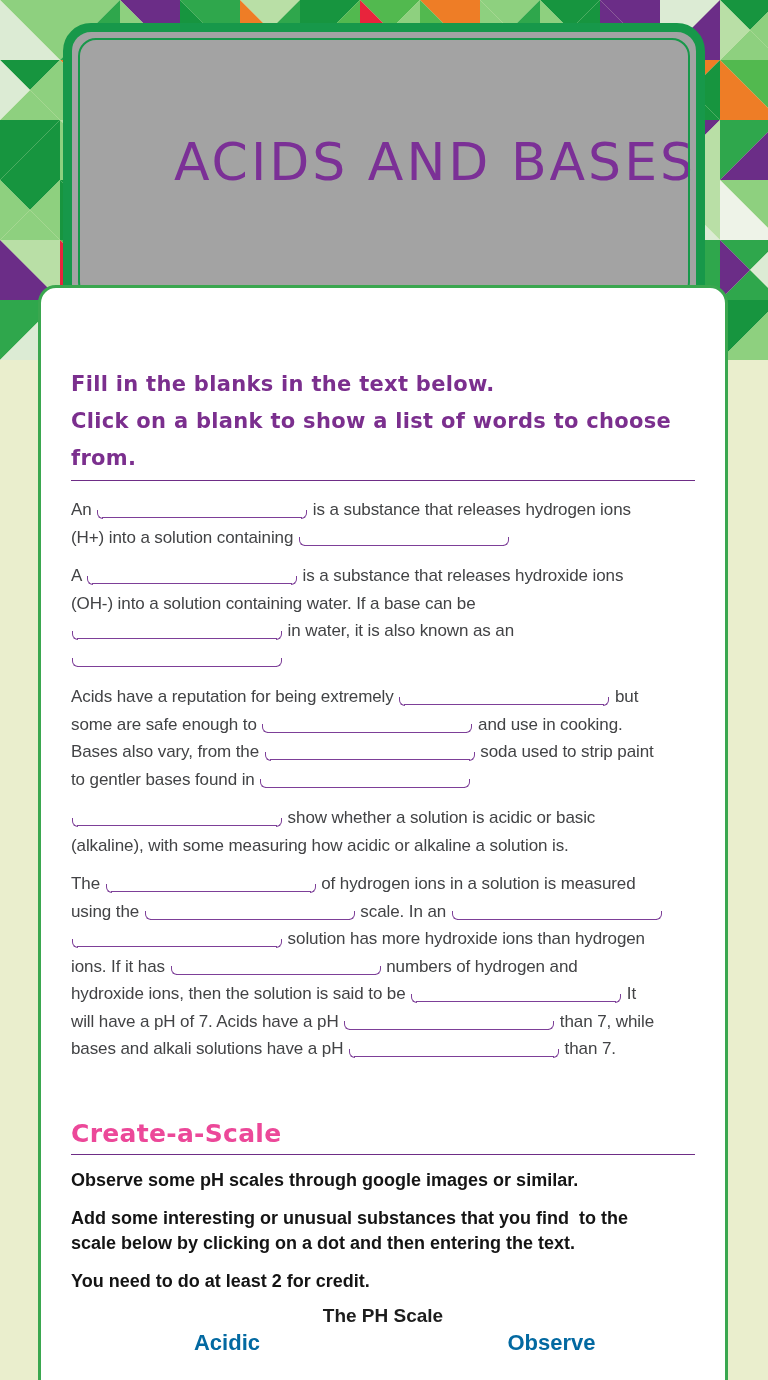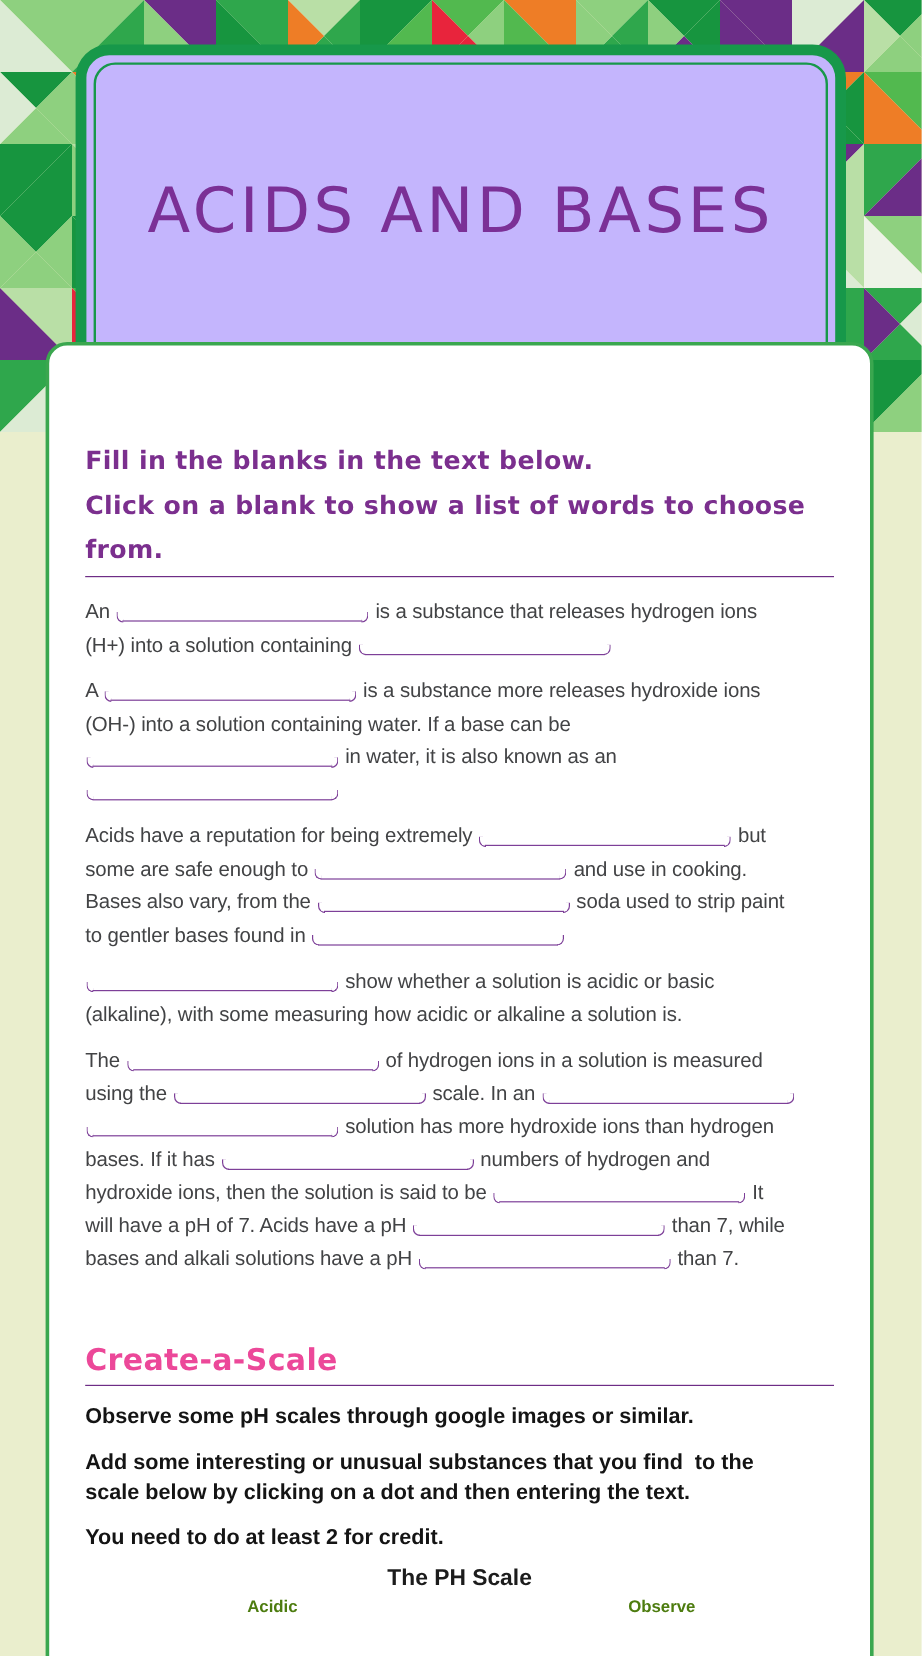--- a/index.html
+++ b/index.html
@@ -4,23 +4,23 @@
 <style>
   html,body{margin:0;padding:0;}
   body{
     width:768px;height:1380px;position:relative;overflow:hidden;
     background:#eaeecd;
     font-family:"Liberation Sans", sans-serif;
   }
   .mosaic{position:absolute;top:0;left:0;z-index:0;}
   
   .header-card{
-    position:absolute;top:37px;left:63px;width:642px;height:292px;z-index:1;
-    background:#c4b5fd;border:9px solid #17984a;border-radius:28px;
-    box-sizing:border-box;display:flex;align-items:center;justify-content:center;
+    position:absolute;top:23px;left:63px;width:642px;height:292px;z-index:1;
+    background:#a3a3a3;border:9px solid #17984a;border-radius:28px;
+    box-sizing:border-box;display:flex;align-items:center;justify-content:flex-end;
   }
   .header-card::after{
     content:"";position:absolute;inset:6px;border:2px solid #17984a;border-radius:18px;pointer-events:none;
   }
   .worksheet-title{
     color:#7b3096;font-size:52px;letter-spacing:3px;white-space:nowrap;
     font-family:"DejaVu Sans", sans-serif;font-weight:400;margin-top:-14px;
   }
   
   .content-card{
@@ -57,21 +57,21 @@
   .instructions p{
     margin:13px 0 0 0;color:#141414;font-size:18px;line-height:25px;font-weight:700;
   }
   
   .scale-figure{position:relative;margin-top:10px;height:110px;}
   .scale-title{
     text-align:center;color:#1c1c1c;font-size:19px;font-weight:700;line-height:24px;
   }
   .scale-labels{position:relative;height:26px;margin-top:2px;}
   .scale-label{
-    position:absolute;transform:translateX(-50%);color:#4d7c0f;font-size:14px;font-weight:700;
+    position:absolute;transform:translateX(-50%);color:#0369a1;font-size:22px;font-weight:700;
   }
   .label-acidic{left:25%;}
   .label-alkaline{left:77%;}
 </style>
 </head>
 <body>
 
 <svg class="mosaic" id="mosaic" width="768" height="360">
     <polygon points="0,0 60,0 60,60" fill="#8ed07f"></polygon>
     <polygon points="0,0 60,60 0,60" fill="#dcebd4"></polygon>
@@ -290,40 +290,40 @@
     <div>Click on a blank to show a list of words to choose from.</div>
   </div>
   <hr class="purple-hr">
 
   <div class="fillin-body" id="fillin-body">
       <div class="para">
         <div class="line"><span>An </span><span class="blank"></span><span> is a substance that releases hydrogen ions</span></div>
         <div class="line"><span>(H+) into a solution containing </span><span class="blank"></span></div>
       </div>
       <div class="para">
-        <div class="line"><span>A </span><span class="blank"></span><span> is a substance more releases hydroxide ions</span></div>
+        <div class="line"><span>A </span><span class="blank"></span><span> is a substance that releases hydroxide ions</span></div>
         <div class="line"><span>(OH-) into a solution containing water. If a base can be</span></div>
         <div class="line"><span class="blank"></span><span> in water, it is also known as an</span></div>
         <div class="line"><span class="blank"></span></div>
       </div>
       <div class="para">
         <div class="line"><span>Acids have a reputation for being extremely </span><span class="blank"></span><span> but</span></div>
         <div class="line"><span>some are safe enough to </span><span class="blank"></span><span> and use in cooking.</span></div>
         <div class="line"><span>Bases also vary, from the </span><span class="blank"></span><span> soda used to strip paint</span></div>
         <div class="line"><span>to gentler bases found in </span><span class="blank"></span></div>
       </div>
       <div class="para">
         <div class="line"><span class="blank"></span><span> show whether a solution is acidic or basic</span></div>
         <div class="line"><span>(alkaline), with some measuring how acidic or alkaline a solution is.</span></div>
       </div>
       <div class="para">
         <div class="line"><span>The </span><span class="blank"></span><span> of hydrogen ions in a solution is measured</span></div>
         <div class="line"><span>using the </span><span class="blank"></span><span> scale. In an </span><span class="blank"></span></div>
         <div class="line"><span class="blank"></span><span> solution has more hydroxide ions than hydrogen</span></div>
-        <div class="line"><span>bases. If it has </span><span class="blank"></span><span> numbers of hydrogen and</span></div>
+        <div class="line"><span>ions. If it has </span><span class="blank"></span><span> numbers of hydrogen and</span></div>
         <div class="line"><span>hydroxide ions, then the solution is said to be </span><span class="blank"></span><span> It</span></div>
         <div class="line"><span>will have a pH of 7. Acids have a pH </span><span class="blank"></span><span> than 7, while</span></div>
         <div class="line"><span>bases and alkali solutions have a pH </span><span class="blank"></span><span> than 7.</span></div>
       </div>
     </div>
 
   <div class="section-heading">Create-a-Scale</div>
   <hr class="purple-hr">
 
   <div class="instructions">

